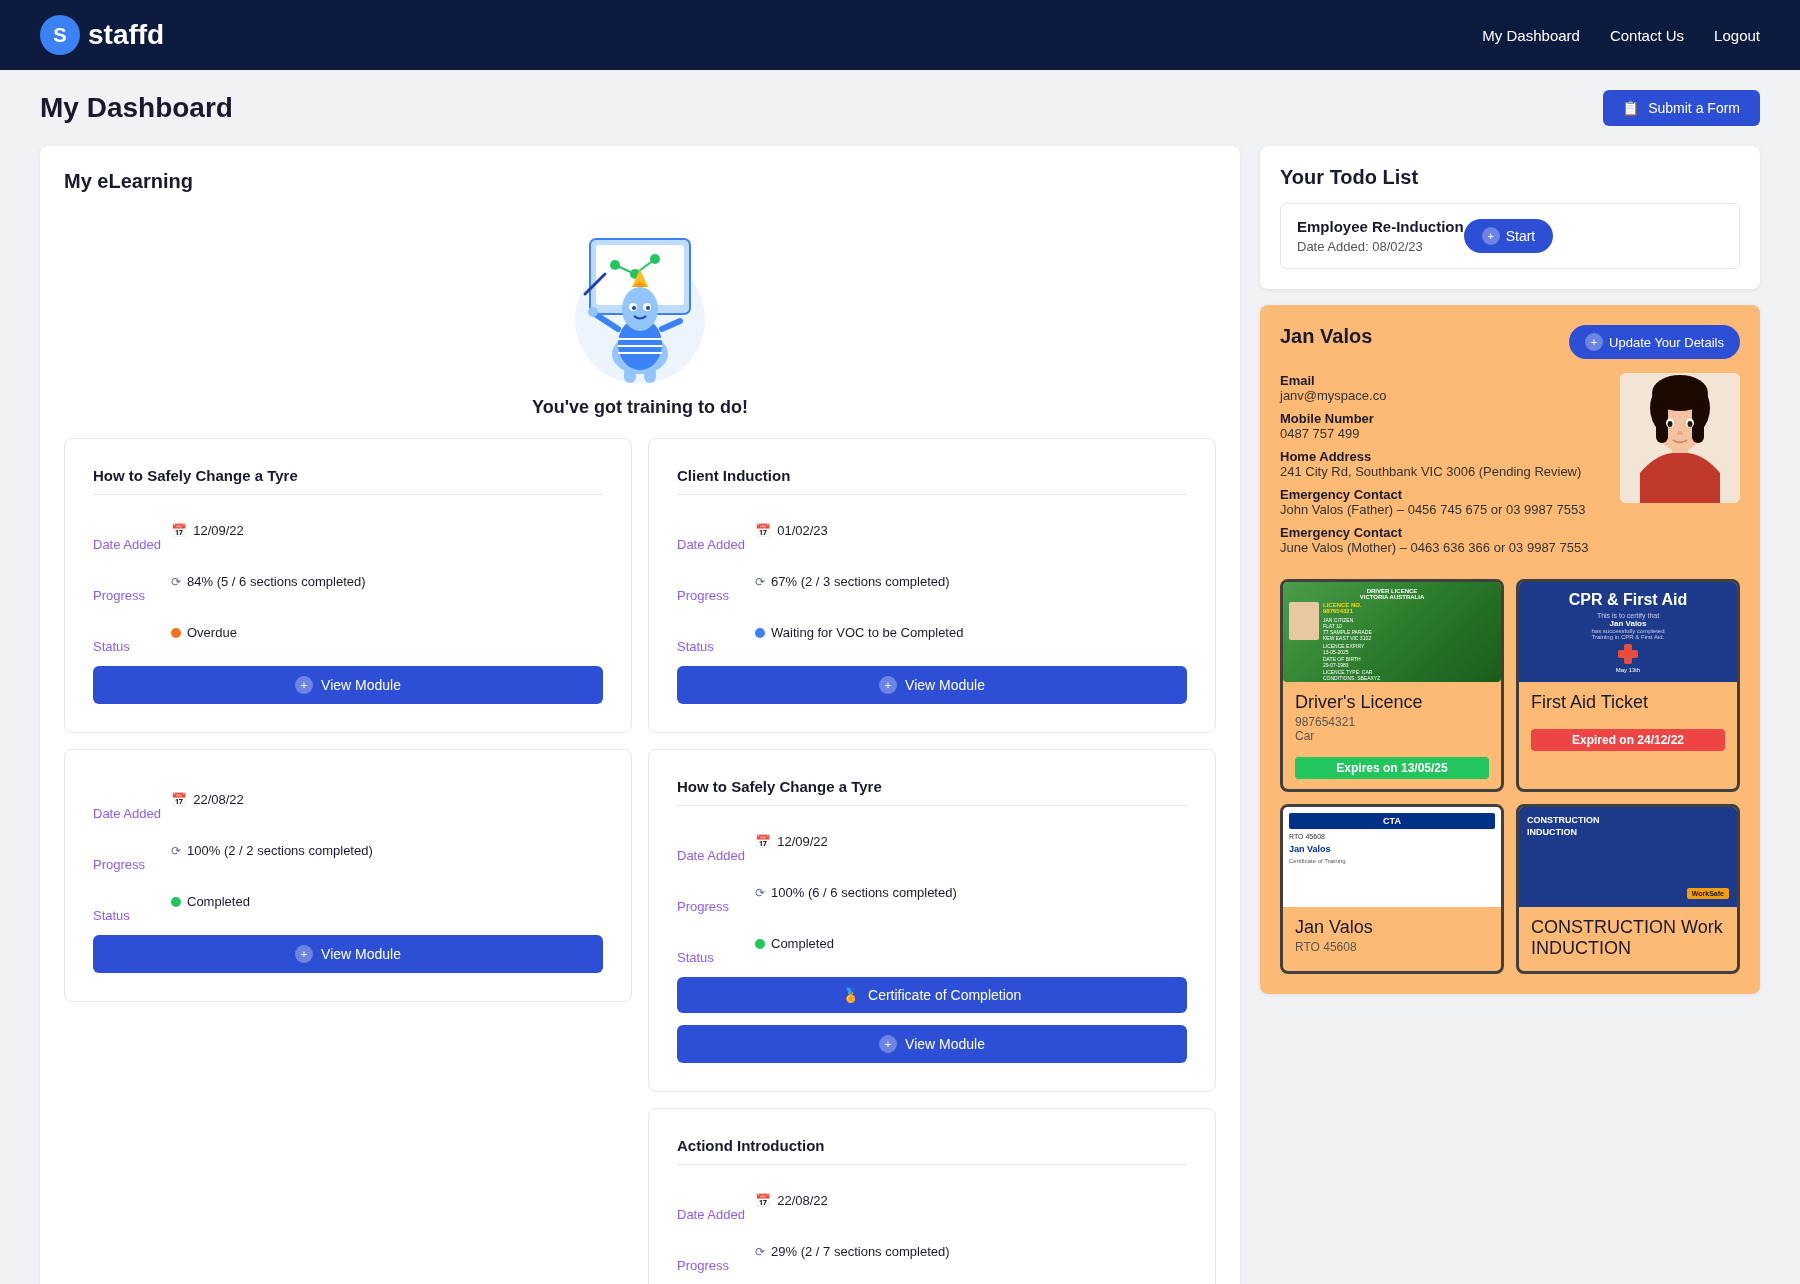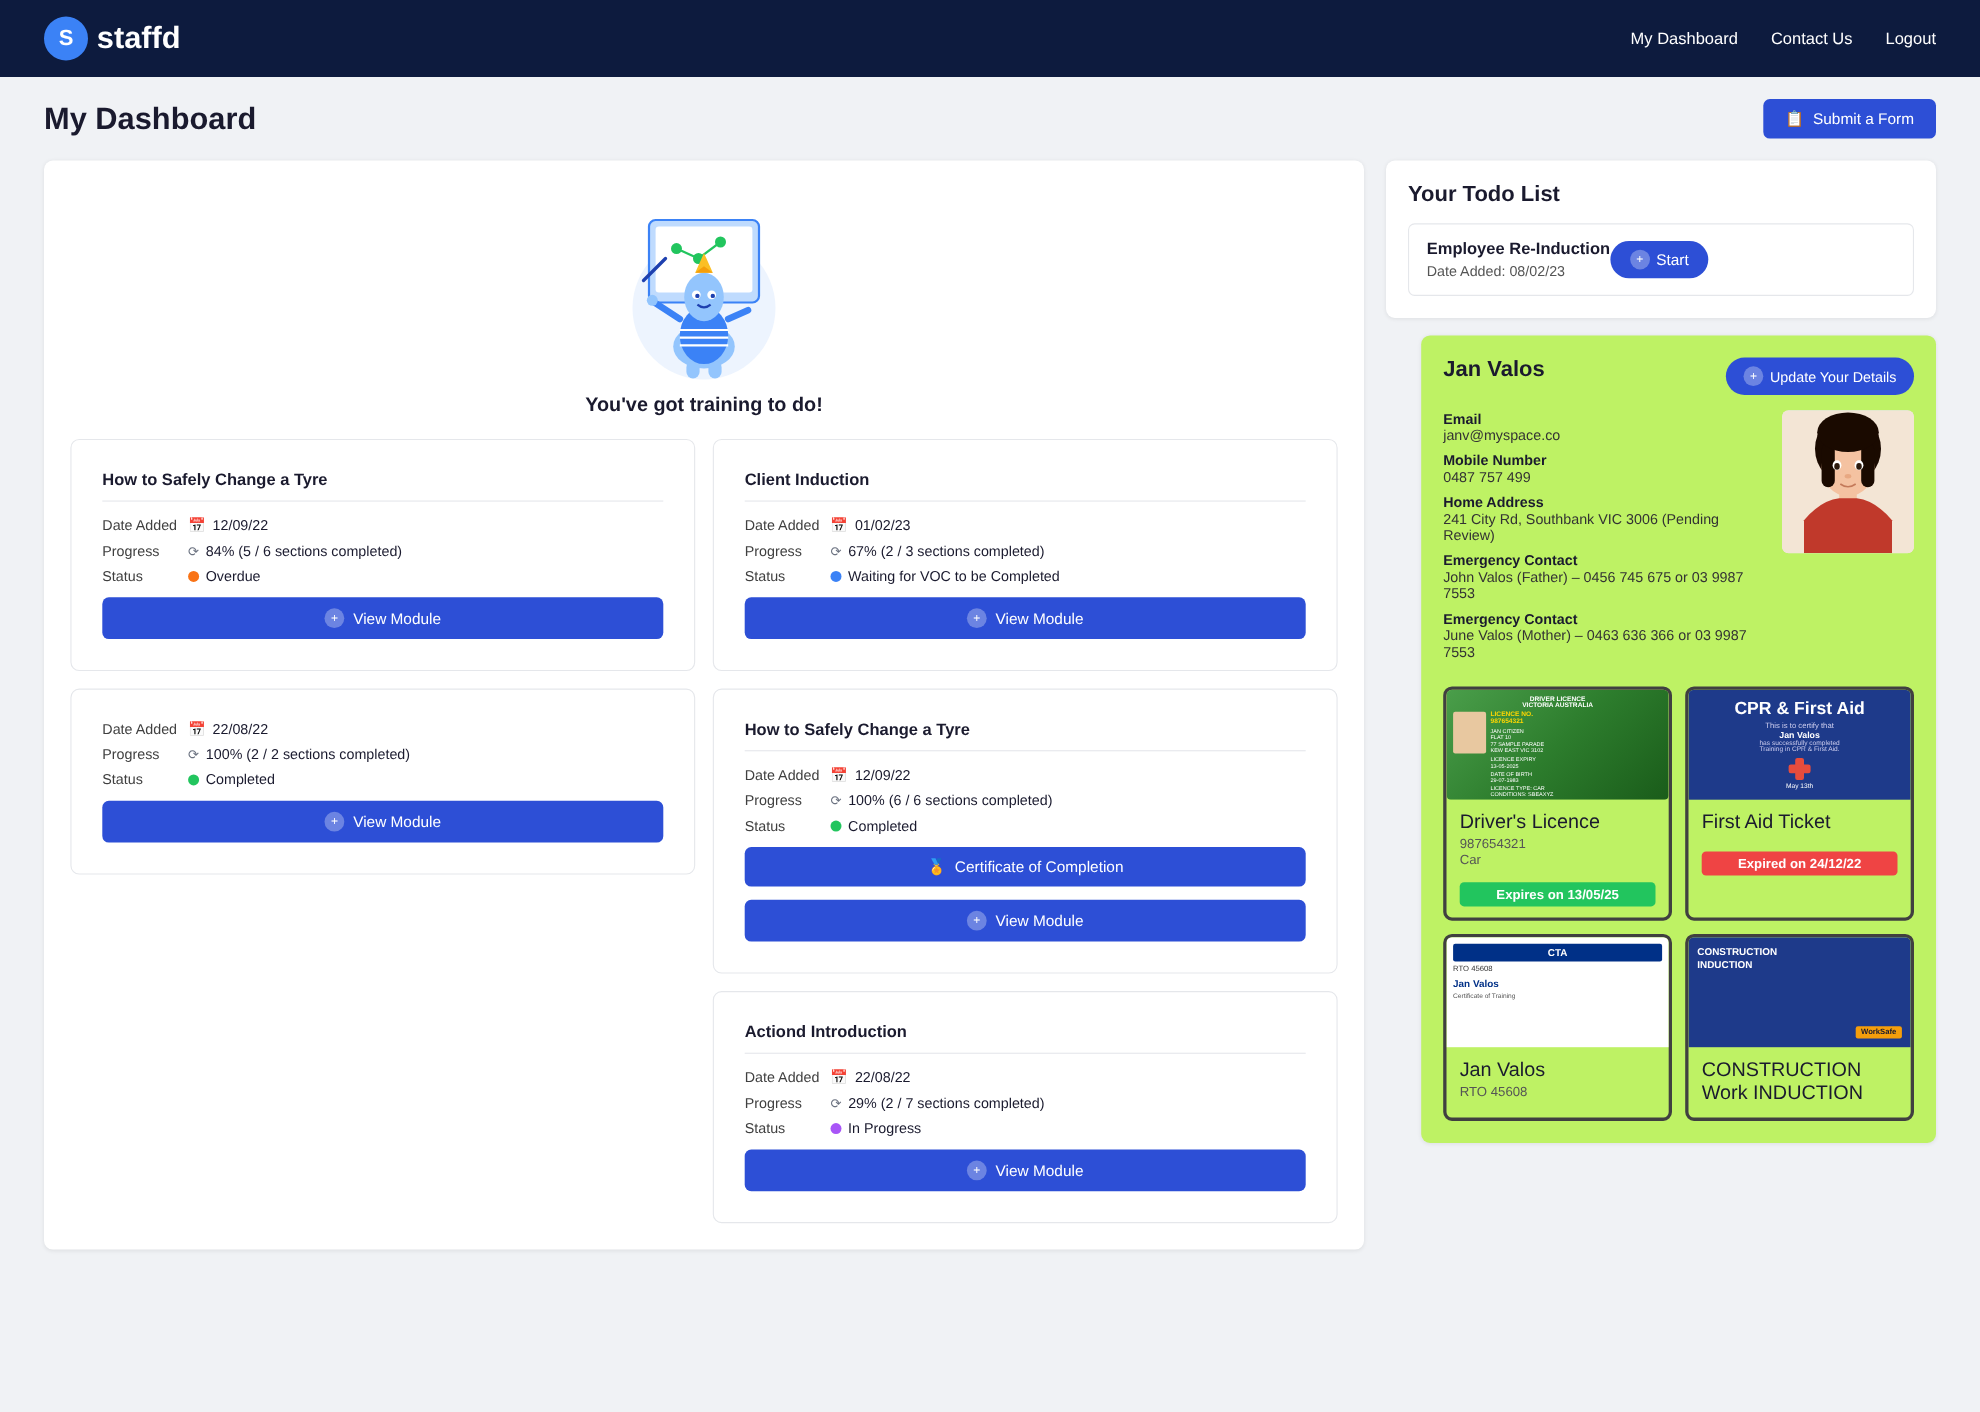--- a/index.html
+++ b/index.html
@@ -123,22 +123,23 @@
       border-bottom: 1px solid #e5e7eb;
     }
     .module-field {
       display: flex;
       align-items: center;
       gap: 8px;
       margin-bottom: 8px;
       font-size: 13px;
     }
     .module-field-label {
-      color: #404040;
+      color: #8b5cf6;
       min-width: 70px;
+      margin-top: 28px;
     }
     .module-field-value {
       color: #1a1a2e;
       display: flex;
       align-items: center;
       gap: 6px;
     }
     .status-dot {
       width: 10px;
       height: 10px;
@@ -228,25 +229,24 @@
       font-size: 14px;
       cursor: pointer;
       display: flex;
       align-items: center;
       gap: 6px;
       white-space: nowrap;
     }
 
     
     .profile-card {
-      background: #bef264;
+      background: #fdba74;
       border-radius: 8px;
       padding: 20px;
       box-shadow: 0 1px 4px rgba(0,0,0,0.08);
-      margin-left: 32px;
     }
     .profile-header {
       display: flex;
       align-items: flex-start;
       justify-content: space-between;
       margin-bottom: 14px;
     }
     .profile-name {
       font-size: 20px;
       font-weight: bold;
@@ -394,20 +394,21 @@
   <h1 class="page-title">My Dashboard</h1>
   <button class="submit-form-btn">
     <span>📋</span>
     <span>Submit a Form</span>
   </button>
 </div>
 
 <div class="main-content">
 
   <div class="left-panel">
+    <h2 class="panel-title">My eLearning</h2>
 
     <div class="mascot-area">
       <svg class="mascot-svg" viewBox="0 0 180 180" xmlns="http://www.w3.org/2000/svg">
 
         <circle cx="90" cy="110" r="65" fill="#dbeafe" opacity="0.5"></circle>
 
         <rect x="40" y="30" width="100" height="75" rx="6" fill="#bfdbfe" stroke="#3b82f6" stroke-width="2"></rect>
         <rect x="46" y="36" width="88" height="60" rx="3" fill="white"></rect>
 
         <circle cx="65" cy="56" r="5" fill="#22c55e"></circle>

